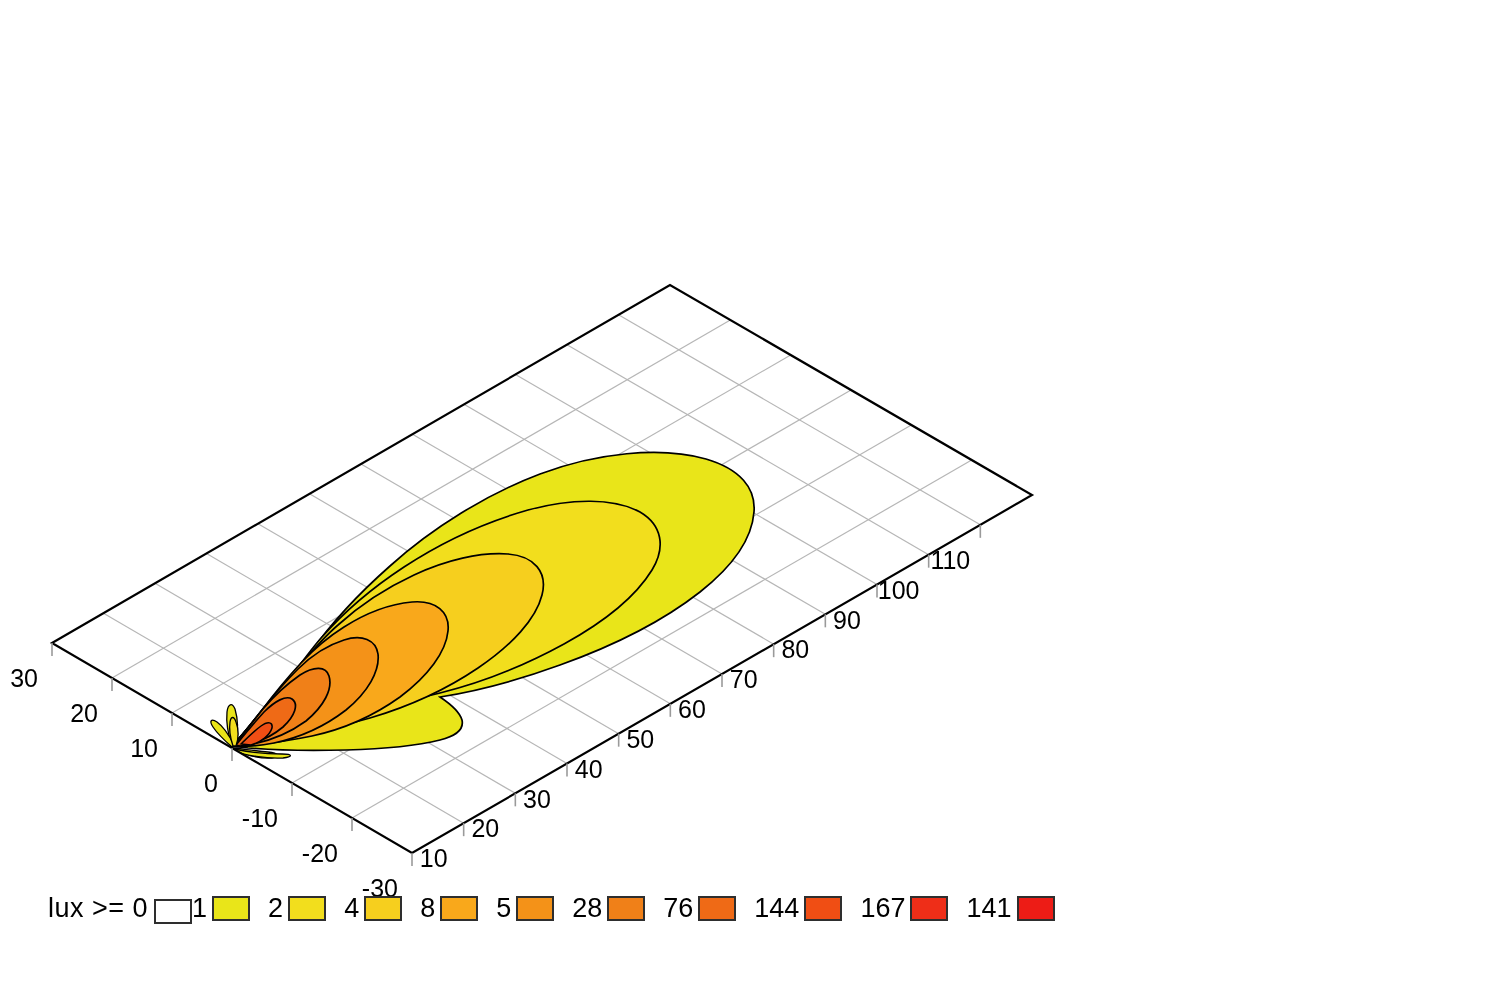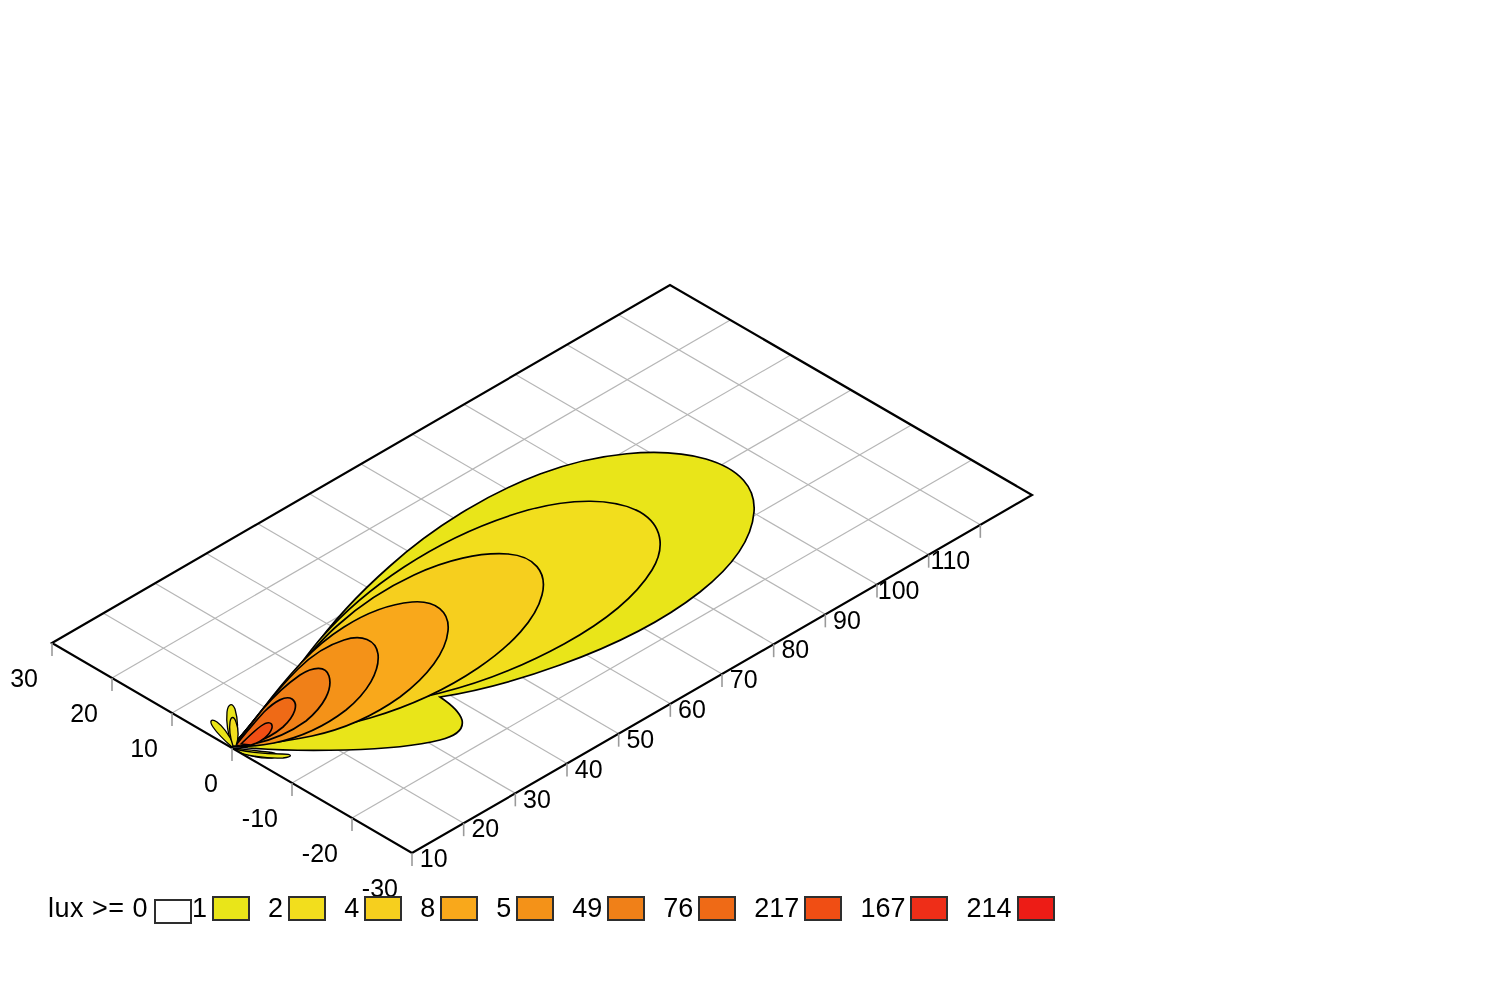--- a/index.html
+++ b/index.html
@@ -224,35 +224,35 @@
         </span>
         <span class="legend-item">
           <span class="legend-val">8</span>
           <span class="swatch" style="background: rgb(249, 168, 27);"></span>
         </span>
         <span class="legend-item">
           <span class="legend-val">5</span>
           <span class="swatch" style="background: rgb(244, 146, 24);"></span>
         </span>
         <span class="legend-item">
-          <span class="legend-val">49</span>
+          <span class="legend-val">28</span>
           <span class="swatch" style="background: rgb(240, 128, 24);"></span>
         </span>
         <span class="legend-item">
           <span class="legend-val">76</span>
           <span class="swatch" style="background: rgb(239, 106, 22);"></span>
         </span>
         <span class="legend-item">
-          <span class="legend-val">217</span>
+          <span class="legend-val">144</span>
           <span class="swatch" style="background: rgb(240, 78, 20);"></span>
         </span>
         <span class="legend-item">
           <span class="legend-val">167</span>
           <span class="swatch" style="background: rgb(238, 46, 24);"></span>
         </span>
         <span class="legend-item">
-          <span class="legend-val">214</span>
+          <span class="legend-val">141</span>
           <span class="swatch" style="background: rgb(237, 28, 22);"></span>
         </span>
       </span>
   </div>
 
 </div>
 
 </body></html>

